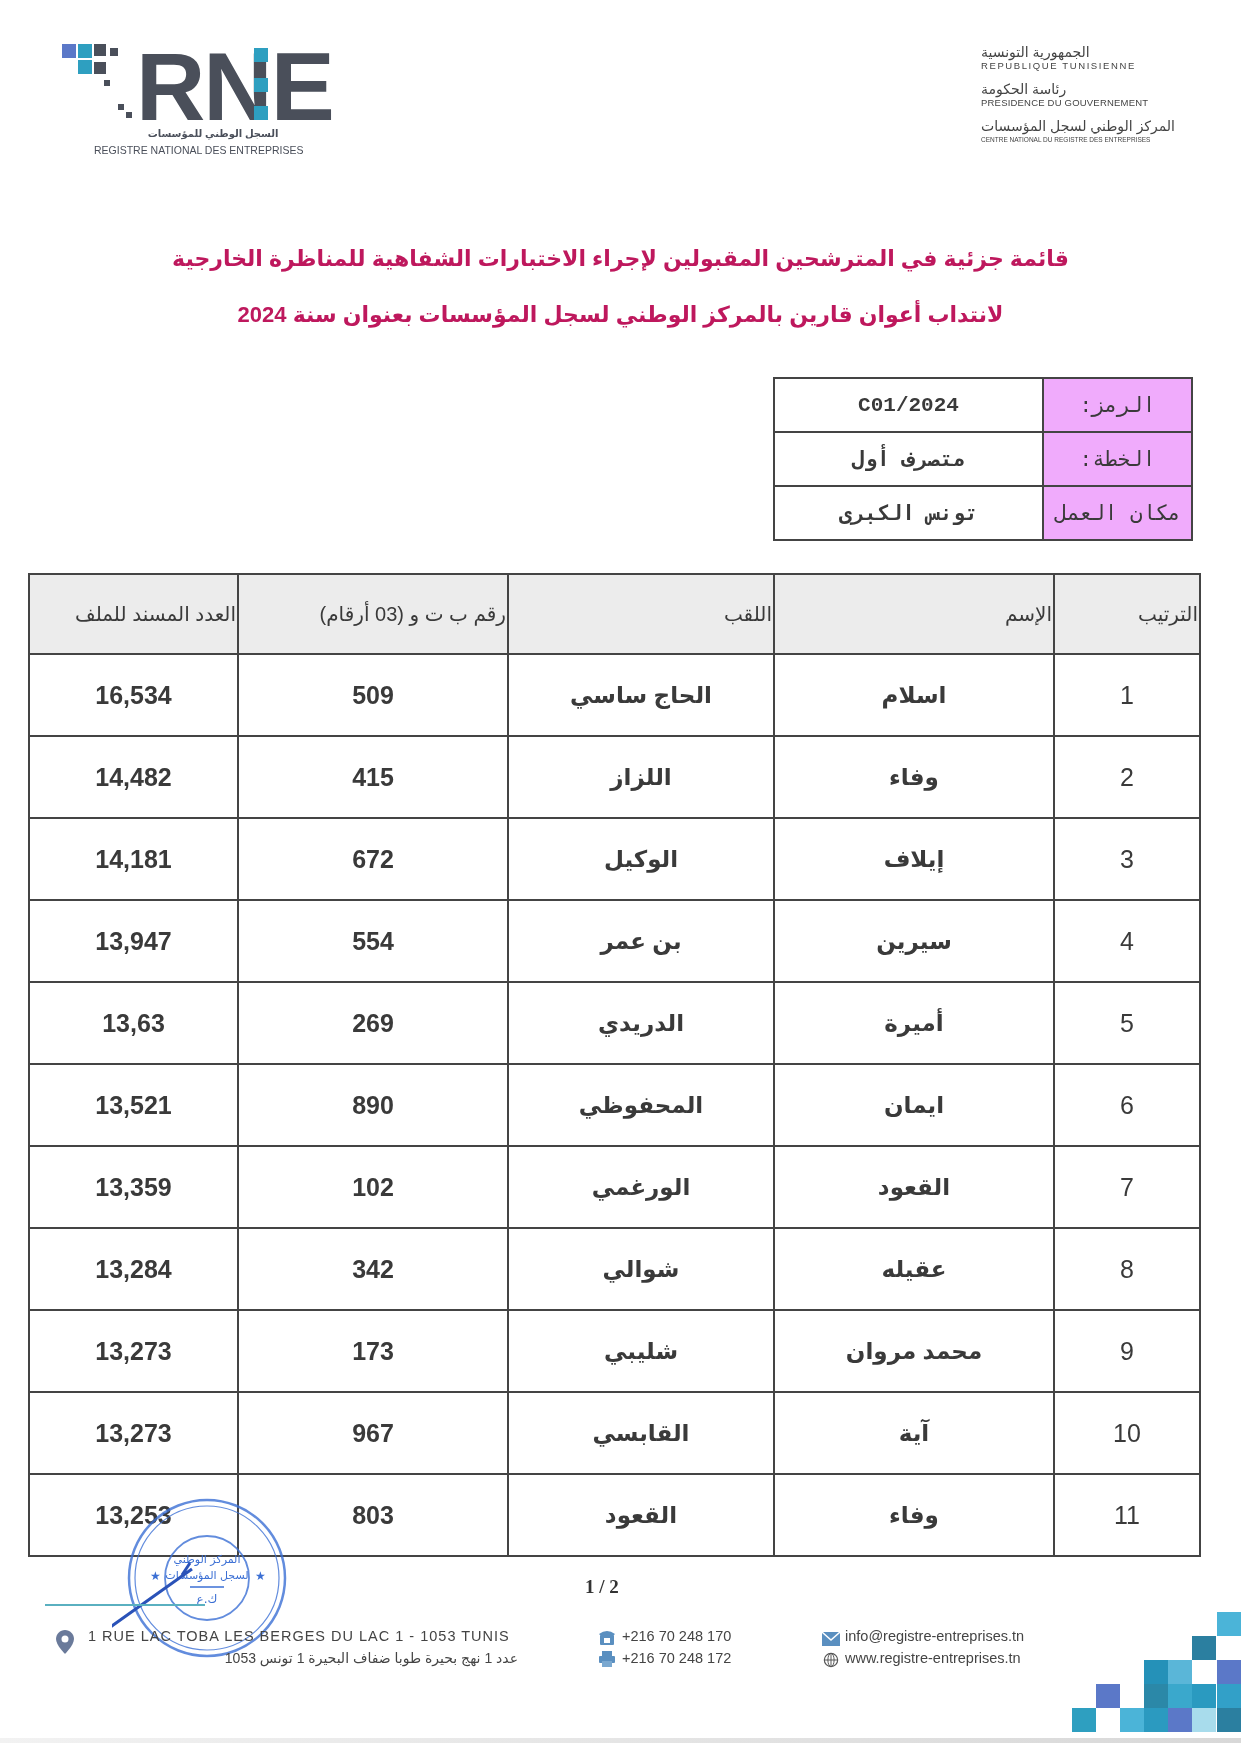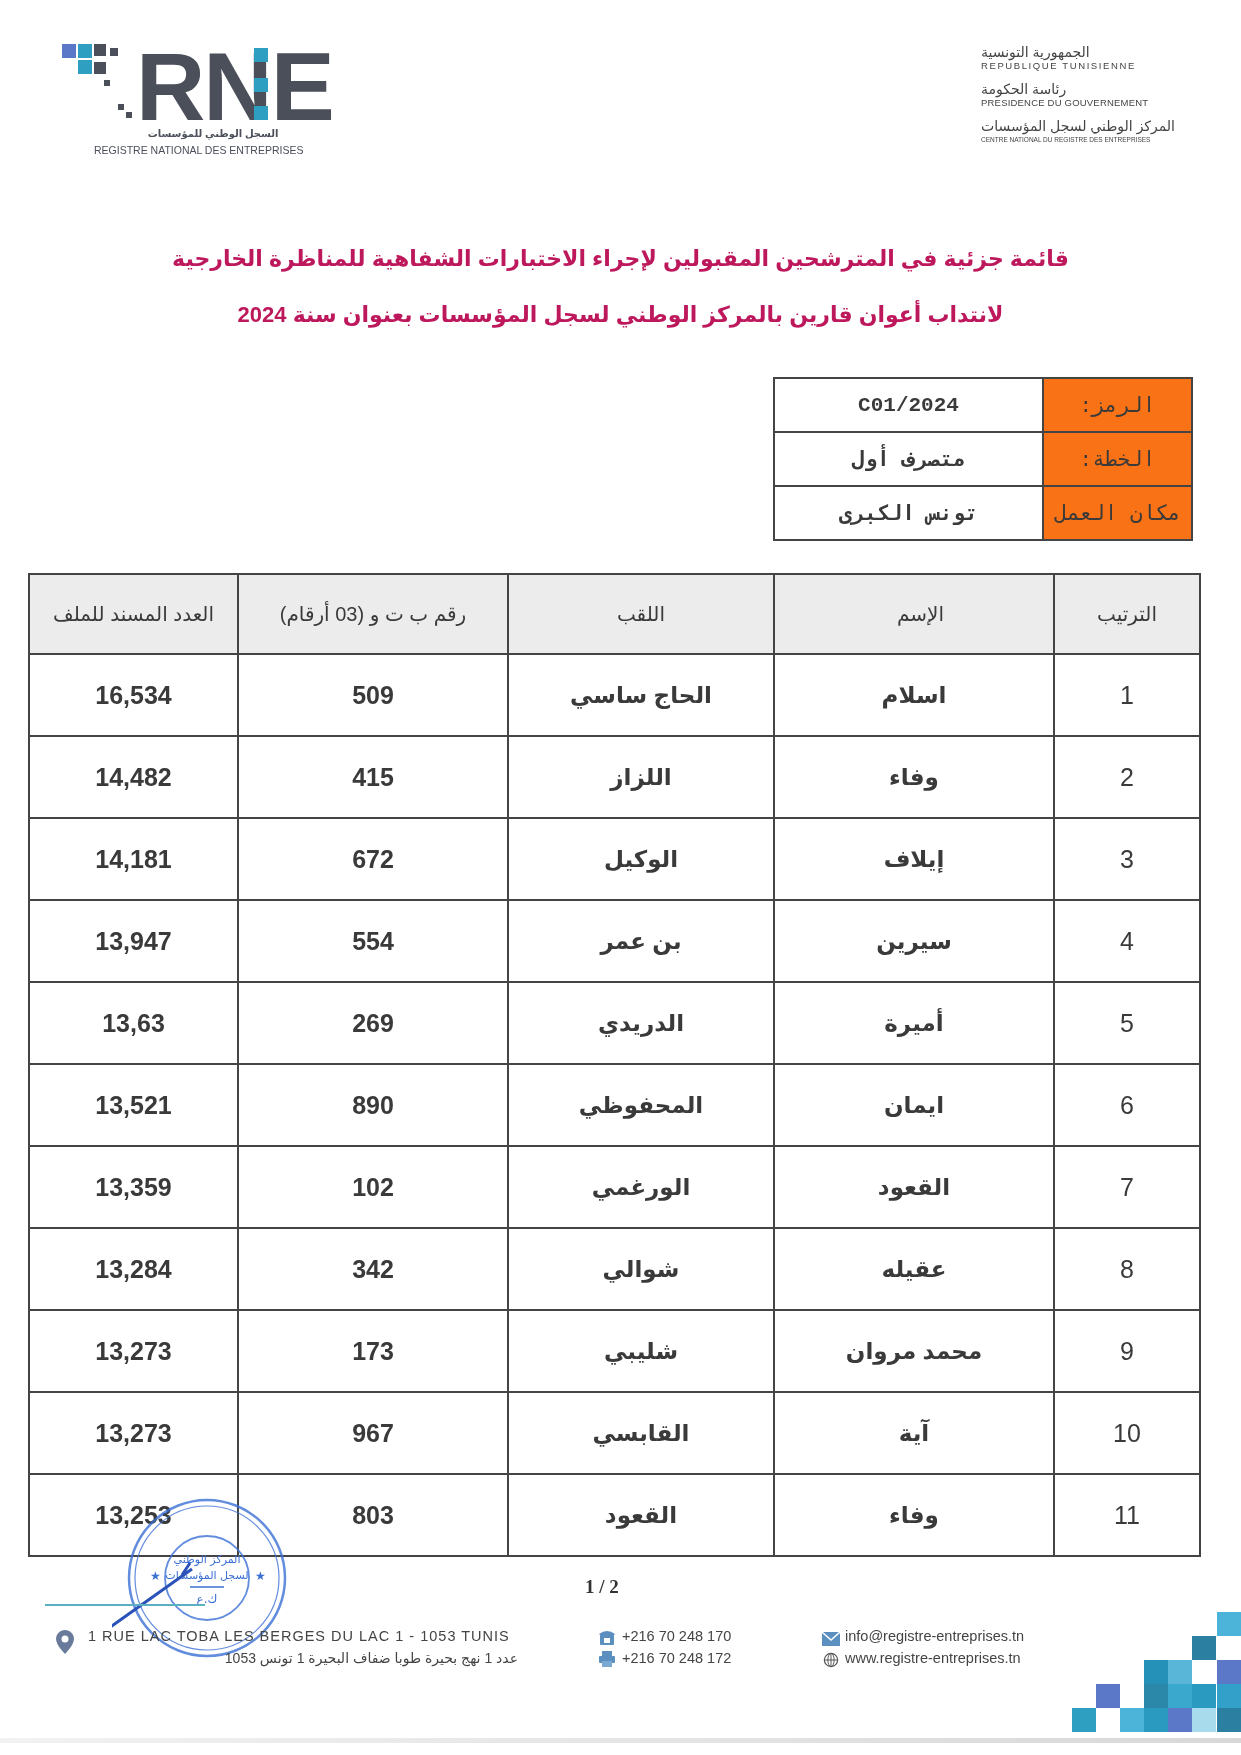--- a/index.html
+++ b/index.html
@@ -23,27 +23,27 @@
   .inst-fr.s3 { font-size:6.5px; letter-spacing:0; }
 
   
   .title { left:0; width:1241px; text-align:center; direction:rtl; font-weight:bold; font-size:22px; color:#be185d; }
   #title1 { top:246px; }
   #title2 { top:302px; }
 
   
   #info { left:773px; top:377px; border-collapse:collapse;font-family:Liberation Mono, monospace; }
   #info td { border:2px solid #444; height:50px; font-size:21px; text-align:center; direction:rtl; }
-  #info td.lbl { width:145px; background:#f97316; }
+  #info td.lbl { width:145px; background:#f0abfc; }
   #info td.val { width:265px; background:#fff; font-weight:bold; }
 
   
   #main { left:28px; top:573px; border-collapse:collapse; direction:ltr; }
   #main th, #main td { border:2px solid #444; text-align:center; font-size:25px; }
-  #main th { background:#ececec; height:76px; font-weight:normal; font-size:20px; direction:rtl; }
+  #main th { background:#ececec; height:76px; font-weight:normal; font-size:20px; direction:rtl;text-align:right; }
   #main td { height:78px; font-weight:bold; color:#3a3a3a; }
   #main td.ar { direction:rtl; font-weight:bold; font-size:23px; }
   #main td.rank { font-weight:normal; font-size:25px; }
   .c1 { width:205px; } .c2 { width:266px; } .c3 { width:262px; } .c4 { width:263px;padding-left:14px; } .c5 { width:142px; }
 
   
   #stamp { left:112px; top:1483px; width:180px; height:180px; }
 
   #page-num { left:585px; top:1576px; font-size:19px; font-weight:bold; color:#333;font-family:Liberation Serif, serif; }
 

